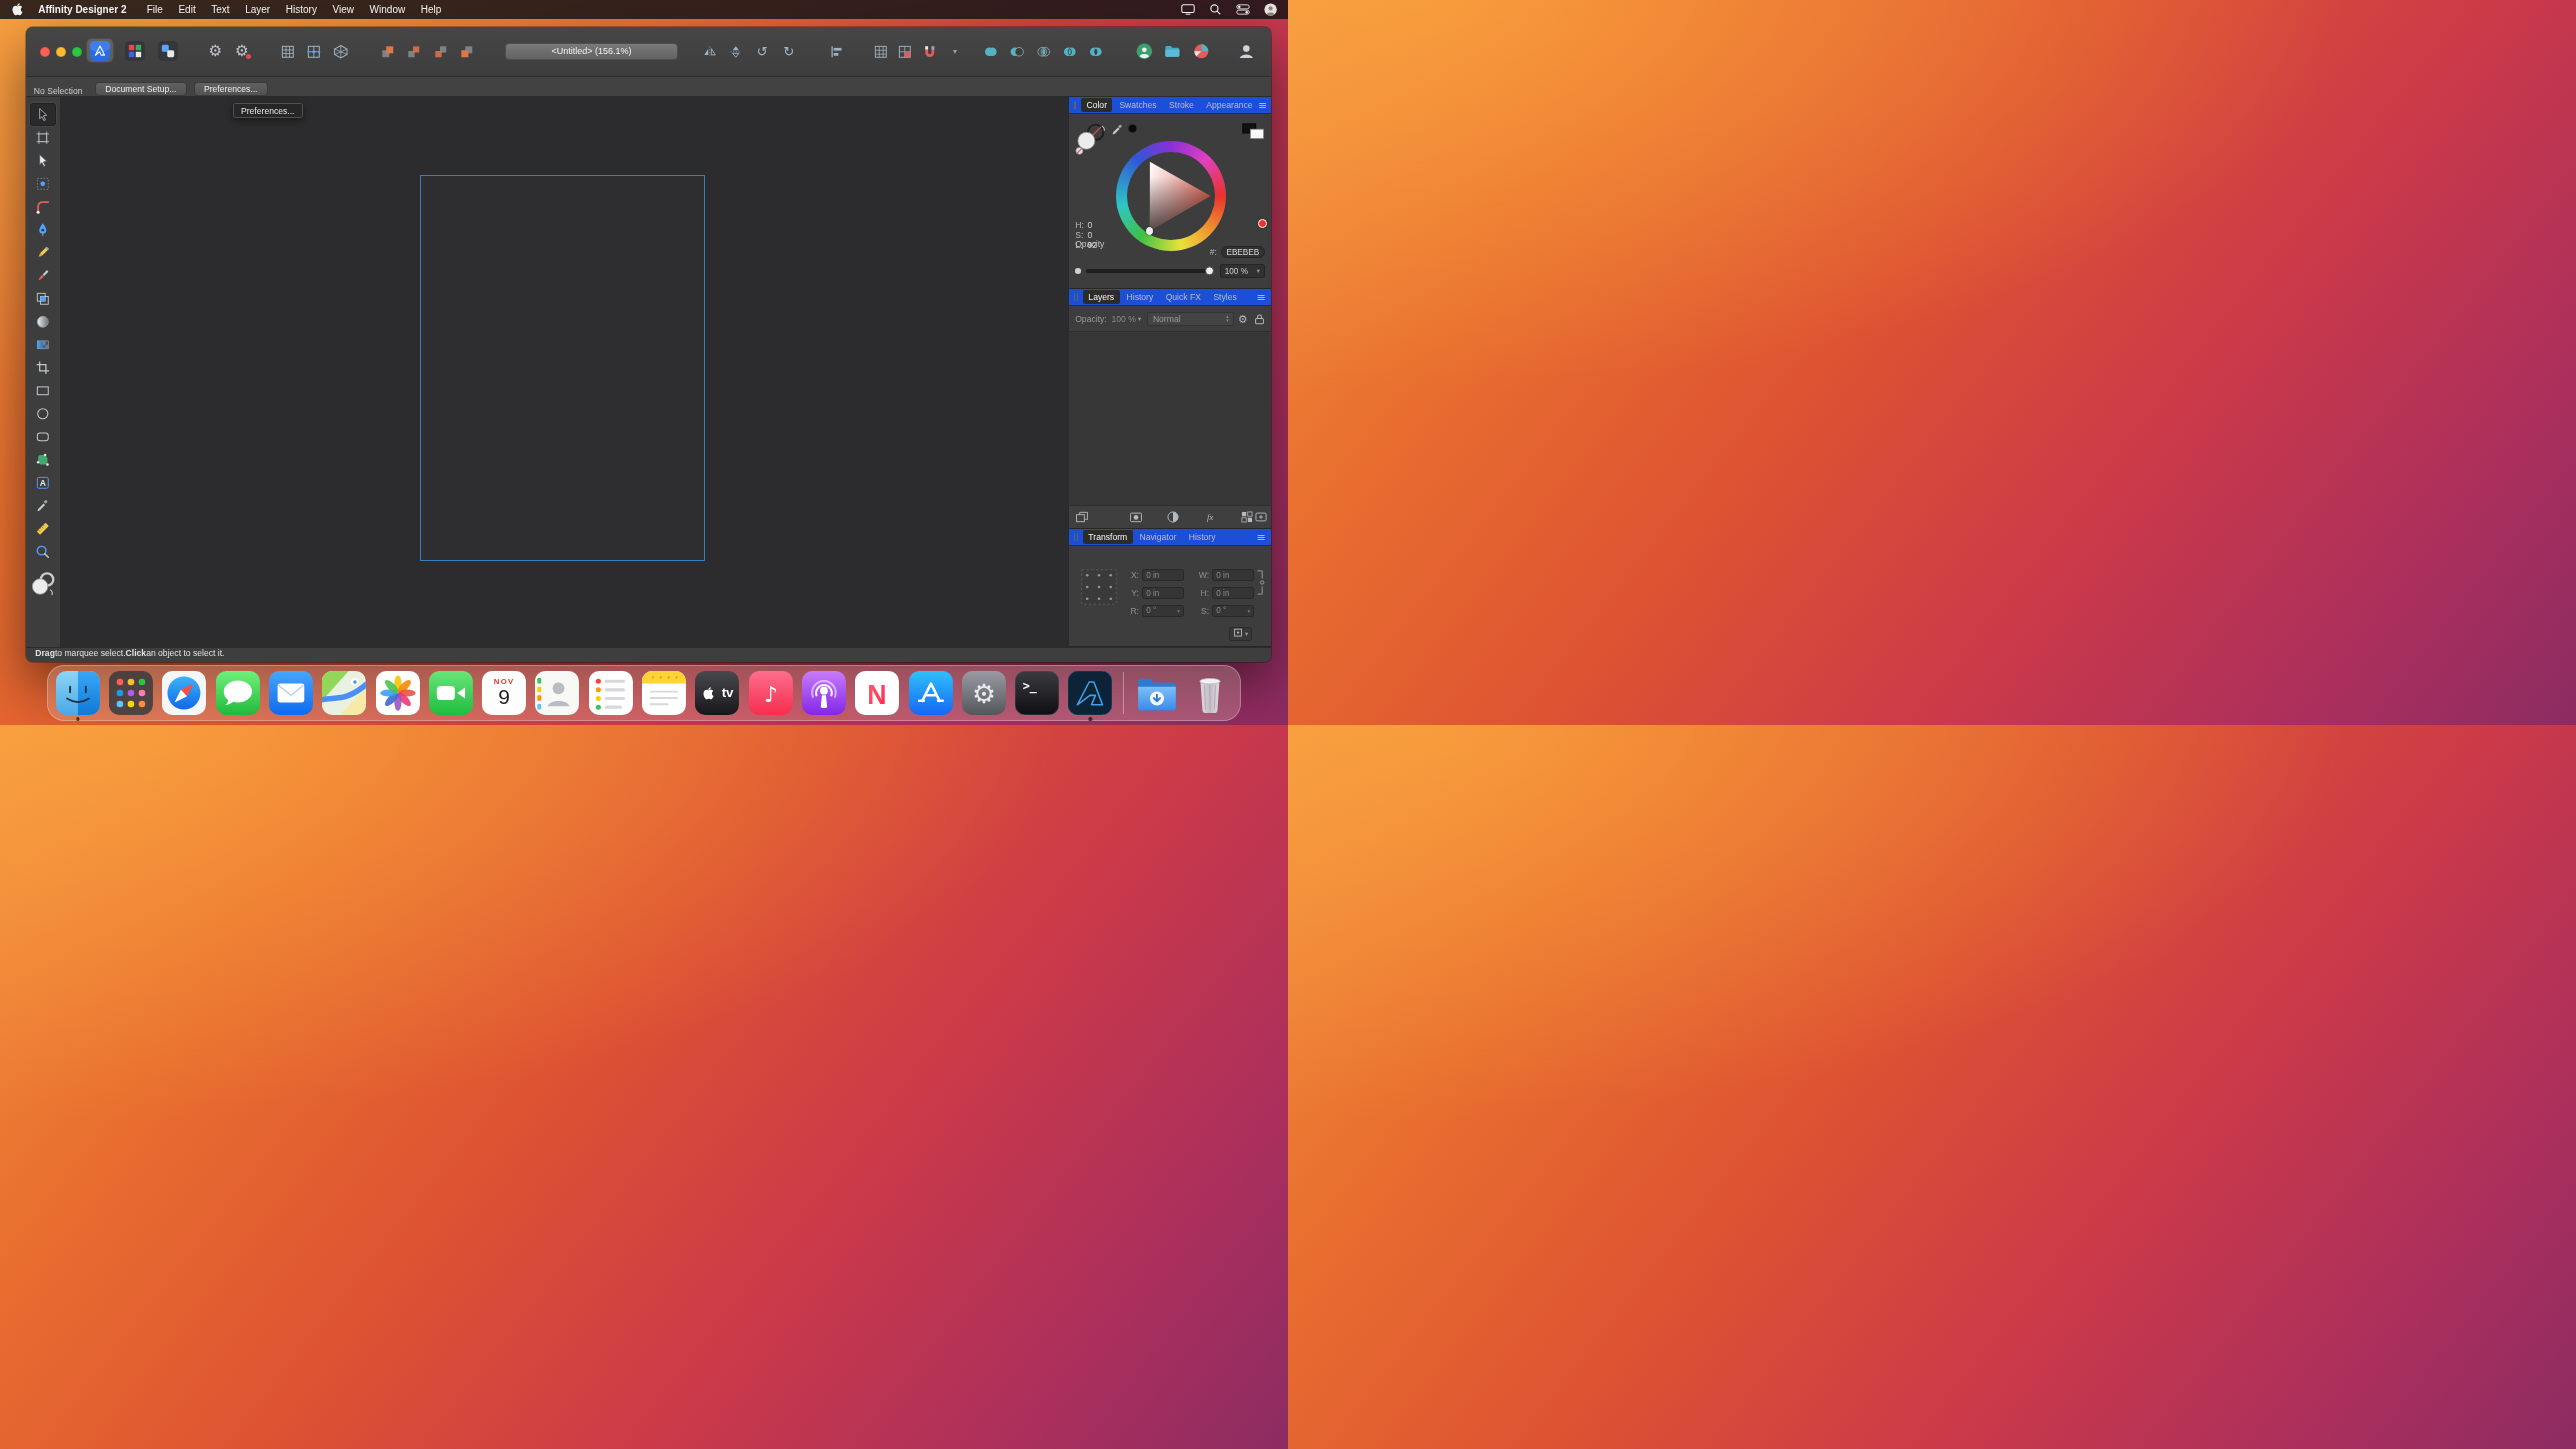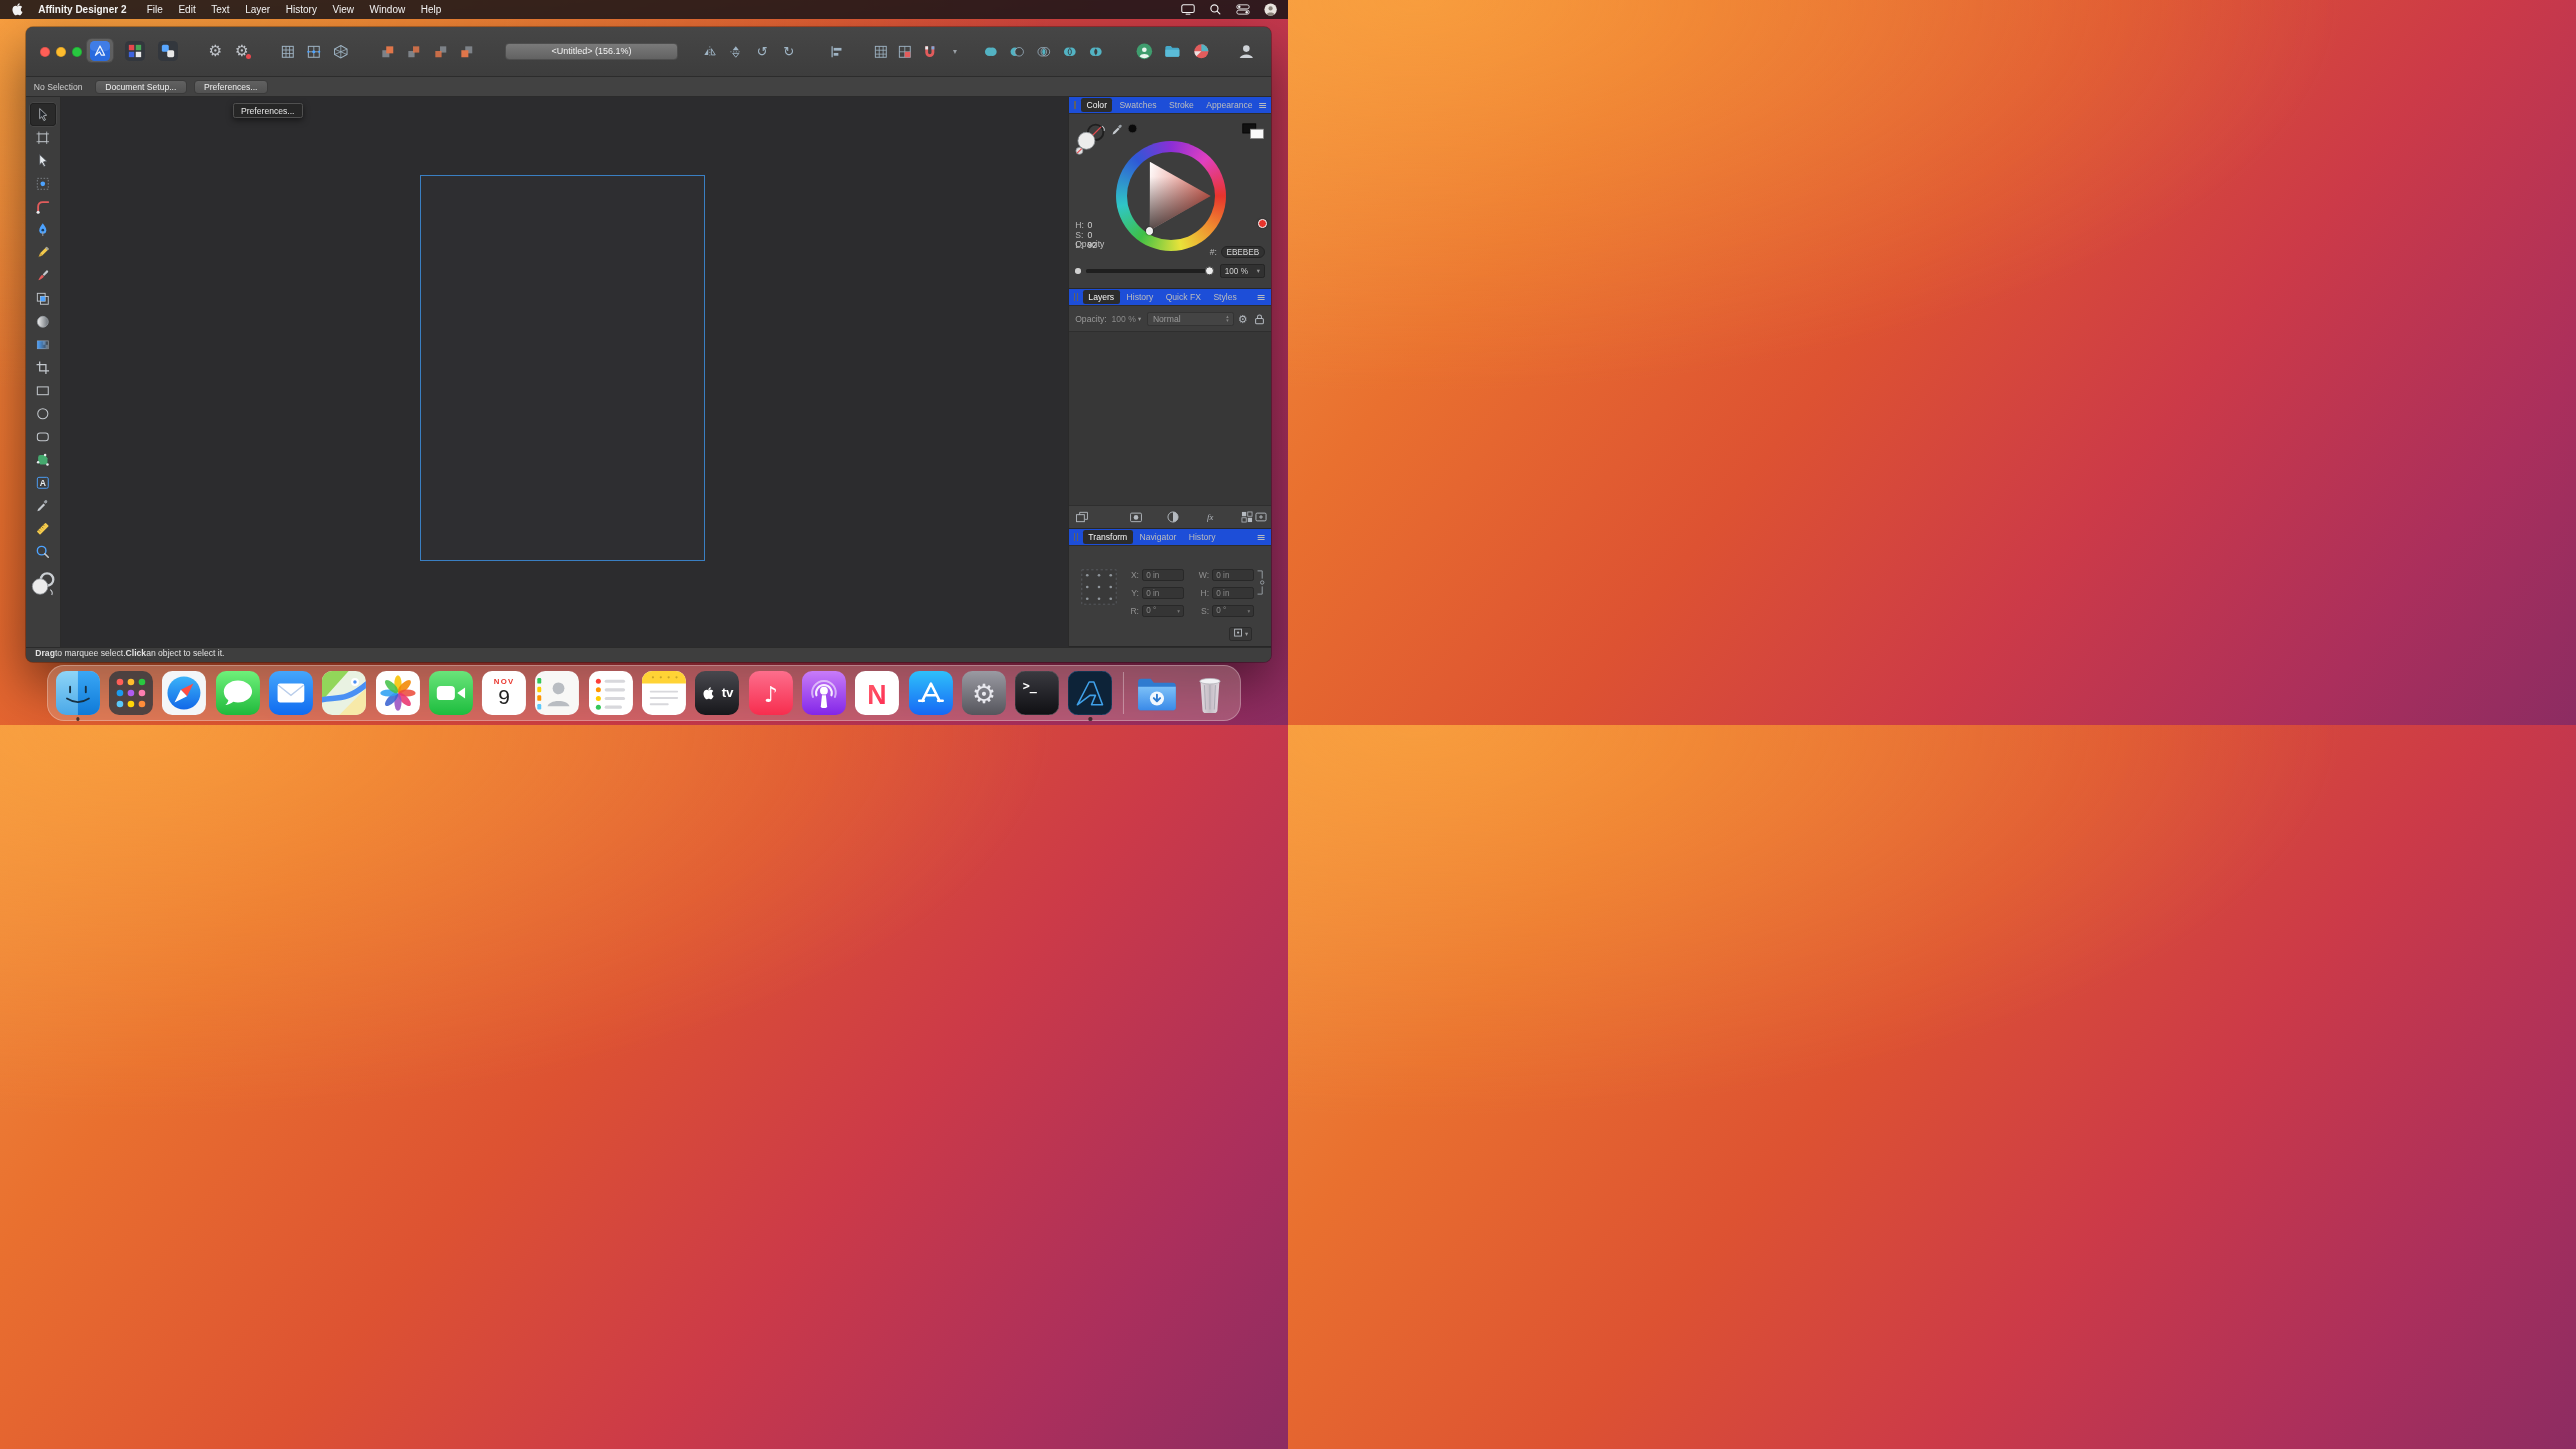--- a/index.html
+++ b/index.html
@@ -44,21 +44,21 @@
 .tb-snap{left:845px;top:15.6px;gap:6.2px}
 .tb-booleans{left:955px;top:15.6px}
 .tb-misc{left:1108px;top:14px;gap:8.6px}
 .tb-misc .tb-icon,.tb-account .tb-icon{width:20px;height:20px}
 .tb-account{left:1210px;top:14px}
 .tb-title{position:absolute;left:479px;top:16.3px;width:173px;height:16.3px;border-radius:3.9px;
   background:linear-gradient(#7a7a7a,#626262);border:0.8px solid #4e4e4e;color:#f2f2f2;
   font-size:9px;display:flex;align-items:center;justify-content:center;cursor:default}
 
 
-.contextbar{height:20px;background:#424242;border-bottom:0.8px solid #2b2b2b;display:flex;align-items:center;padding-left:7.8px;font-size:8.6px}
+.contextbar{height:20px;background:#424242;border-bottom:0.8px solid #2b2b2b;display:flex;align-items:flex-end;padding-left:7.8px;font-size:8.6px}
 .ctx-label{color:#cfcfcf;margin-right:12.4px}
 .ctx-btn{background:linear-gradient(#616161,#525252);border:0.8px solid #3a3a3a;border-radius:3.9px;color:#f0f0f0;
   font-size:8.6px;font-family:"Liberation Sans",sans-serif;height:14px;padding:0 9.3px;margin-right:7px;cursor:default}
 
 
 .main{display:flex;height:550px}
 .tools{width:35px;background:#3d3d3d;border-right:0.8px solid #2b2b2b;padding-top:6.2px;display:flex;flex-direction:column;align-items:center}
 .tool{width:26.4px;height:23px;display:flex;align-items:center;justify-content:center;border-radius:3.9px}
 .tool.selected{background:#2a2a2a;box-shadow:inset 0 0 0 0.8px #1f1f1f,0 0 0 0.8px #4b4b4b}
 .tool-ic{display:flex;align-items:center;justify-content:center}

